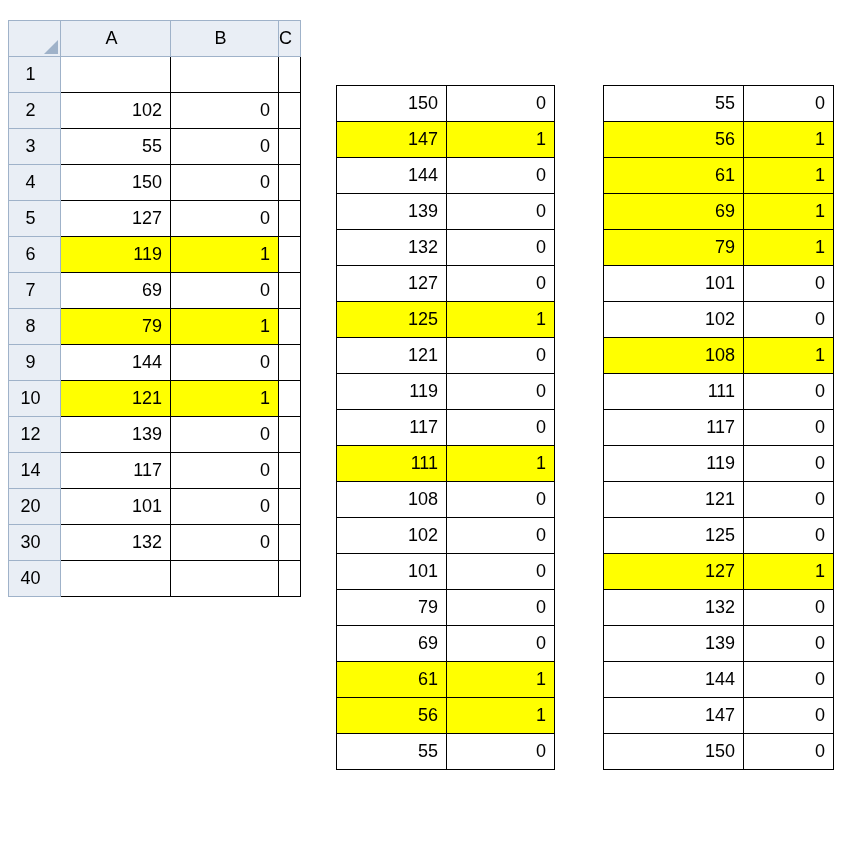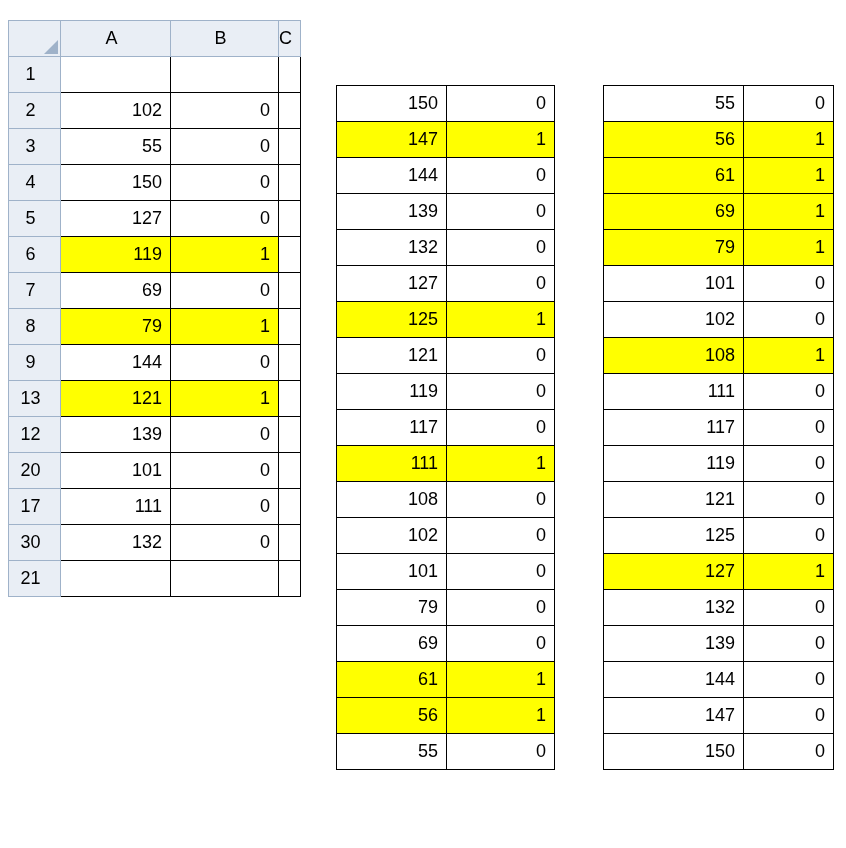--- a/index.html
+++ b/index.html
@@ -83,51 +83,51 @@
           <td class="colB yel" style="width:108px">1</td>
           <td class="colC"></td>
         </tr>
         <tr>
           <td class="rowhdr">9</td>
           <td class="colA" style="width:110px">144</td>
           <td class="colB" style="width:108px">0</td>
           <td class="colC"></td>
         </tr>
         <tr>
-          <td class="rowhdr">13</td>
+          <td class="rowhdr">10</td>
           <td class="colA yel" style="width:110px">121</td>
           <td class="colB yel" style="width:108px">1</td>
           <td class="colC"></td>
         </tr>
         <tr>
           <td class="rowhdr">12</td>
           <td class="colA" style="width:110px">139</td>
           <td class="colB" style="width:108px">0</td>
           <td class="colC"></td>
         </tr>
         <tr>
+          <td class="rowhdr">14</td>
+          <td class="colA" style="width:110px">117</td>
+          <td class="colB" style="width:108px">0</td>
+          <td class="colC"></td>
+        </tr>
+        <tr>
           <td class="rowhdr">20</td>
           <td class="colA" style="width:110px">101</td>
           <td class="colB" style="width:108px">0</td>
           <td class="colC"></td>
         </tr>
         <tr>
-          <td class="rowhdr">17</td>
-          <td class="colA" style="width:110px">111</td>
-          <td class="colB" style="width:108px">0</td>
-          <td class="colC"></td>
-        </tr>
-        <tr>
           <td class="rowhdr">30</td>
           <td class="colA" style="width:110px">132</td>
           <td class="colB" style="width:108px">0</td>
           <td class="colC"></td>
         </tr>
         <tr>
-          <td class="rowhdr">21</td>
+          <td class="rowhdr">40</td>
           <td class="colA"></td>
           <td class="colB"></td>
           <td class="colC"></td>
         </tr>
       </tbody>
 </table>
 
 <table class="sheet noRowHdr noHdr noColC" id="t1" style="left:336px;top:85px">
   <tbody>
         <tr>

